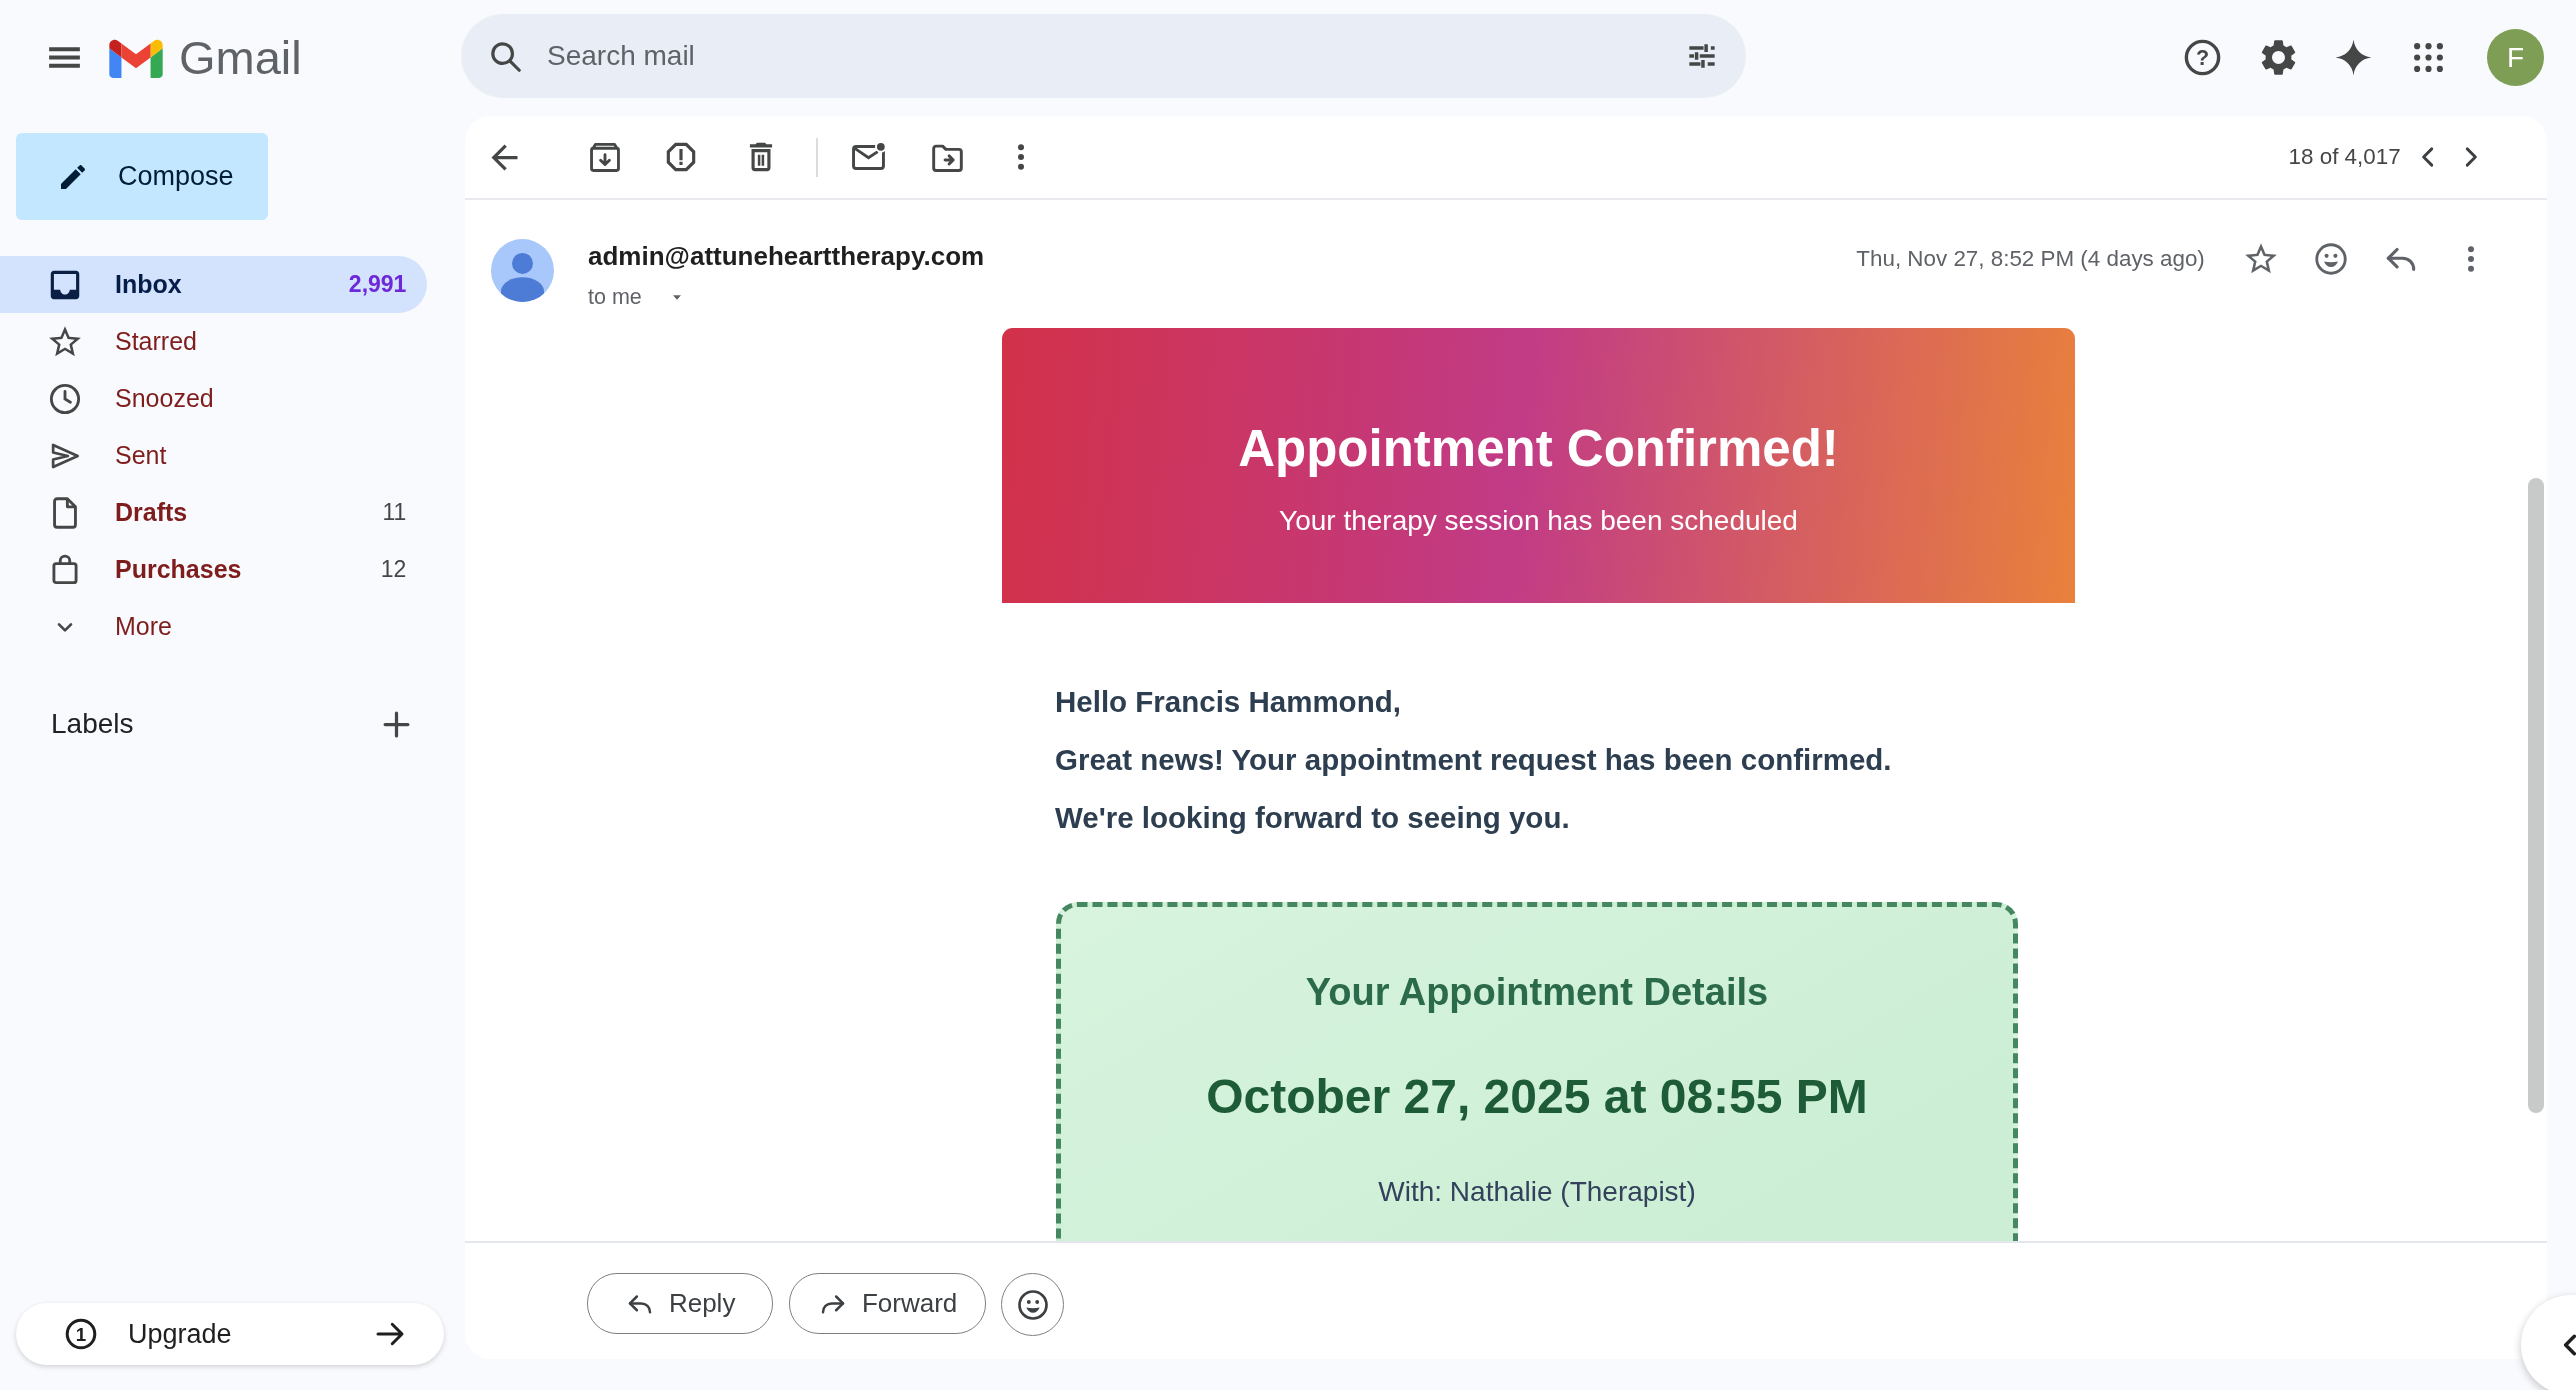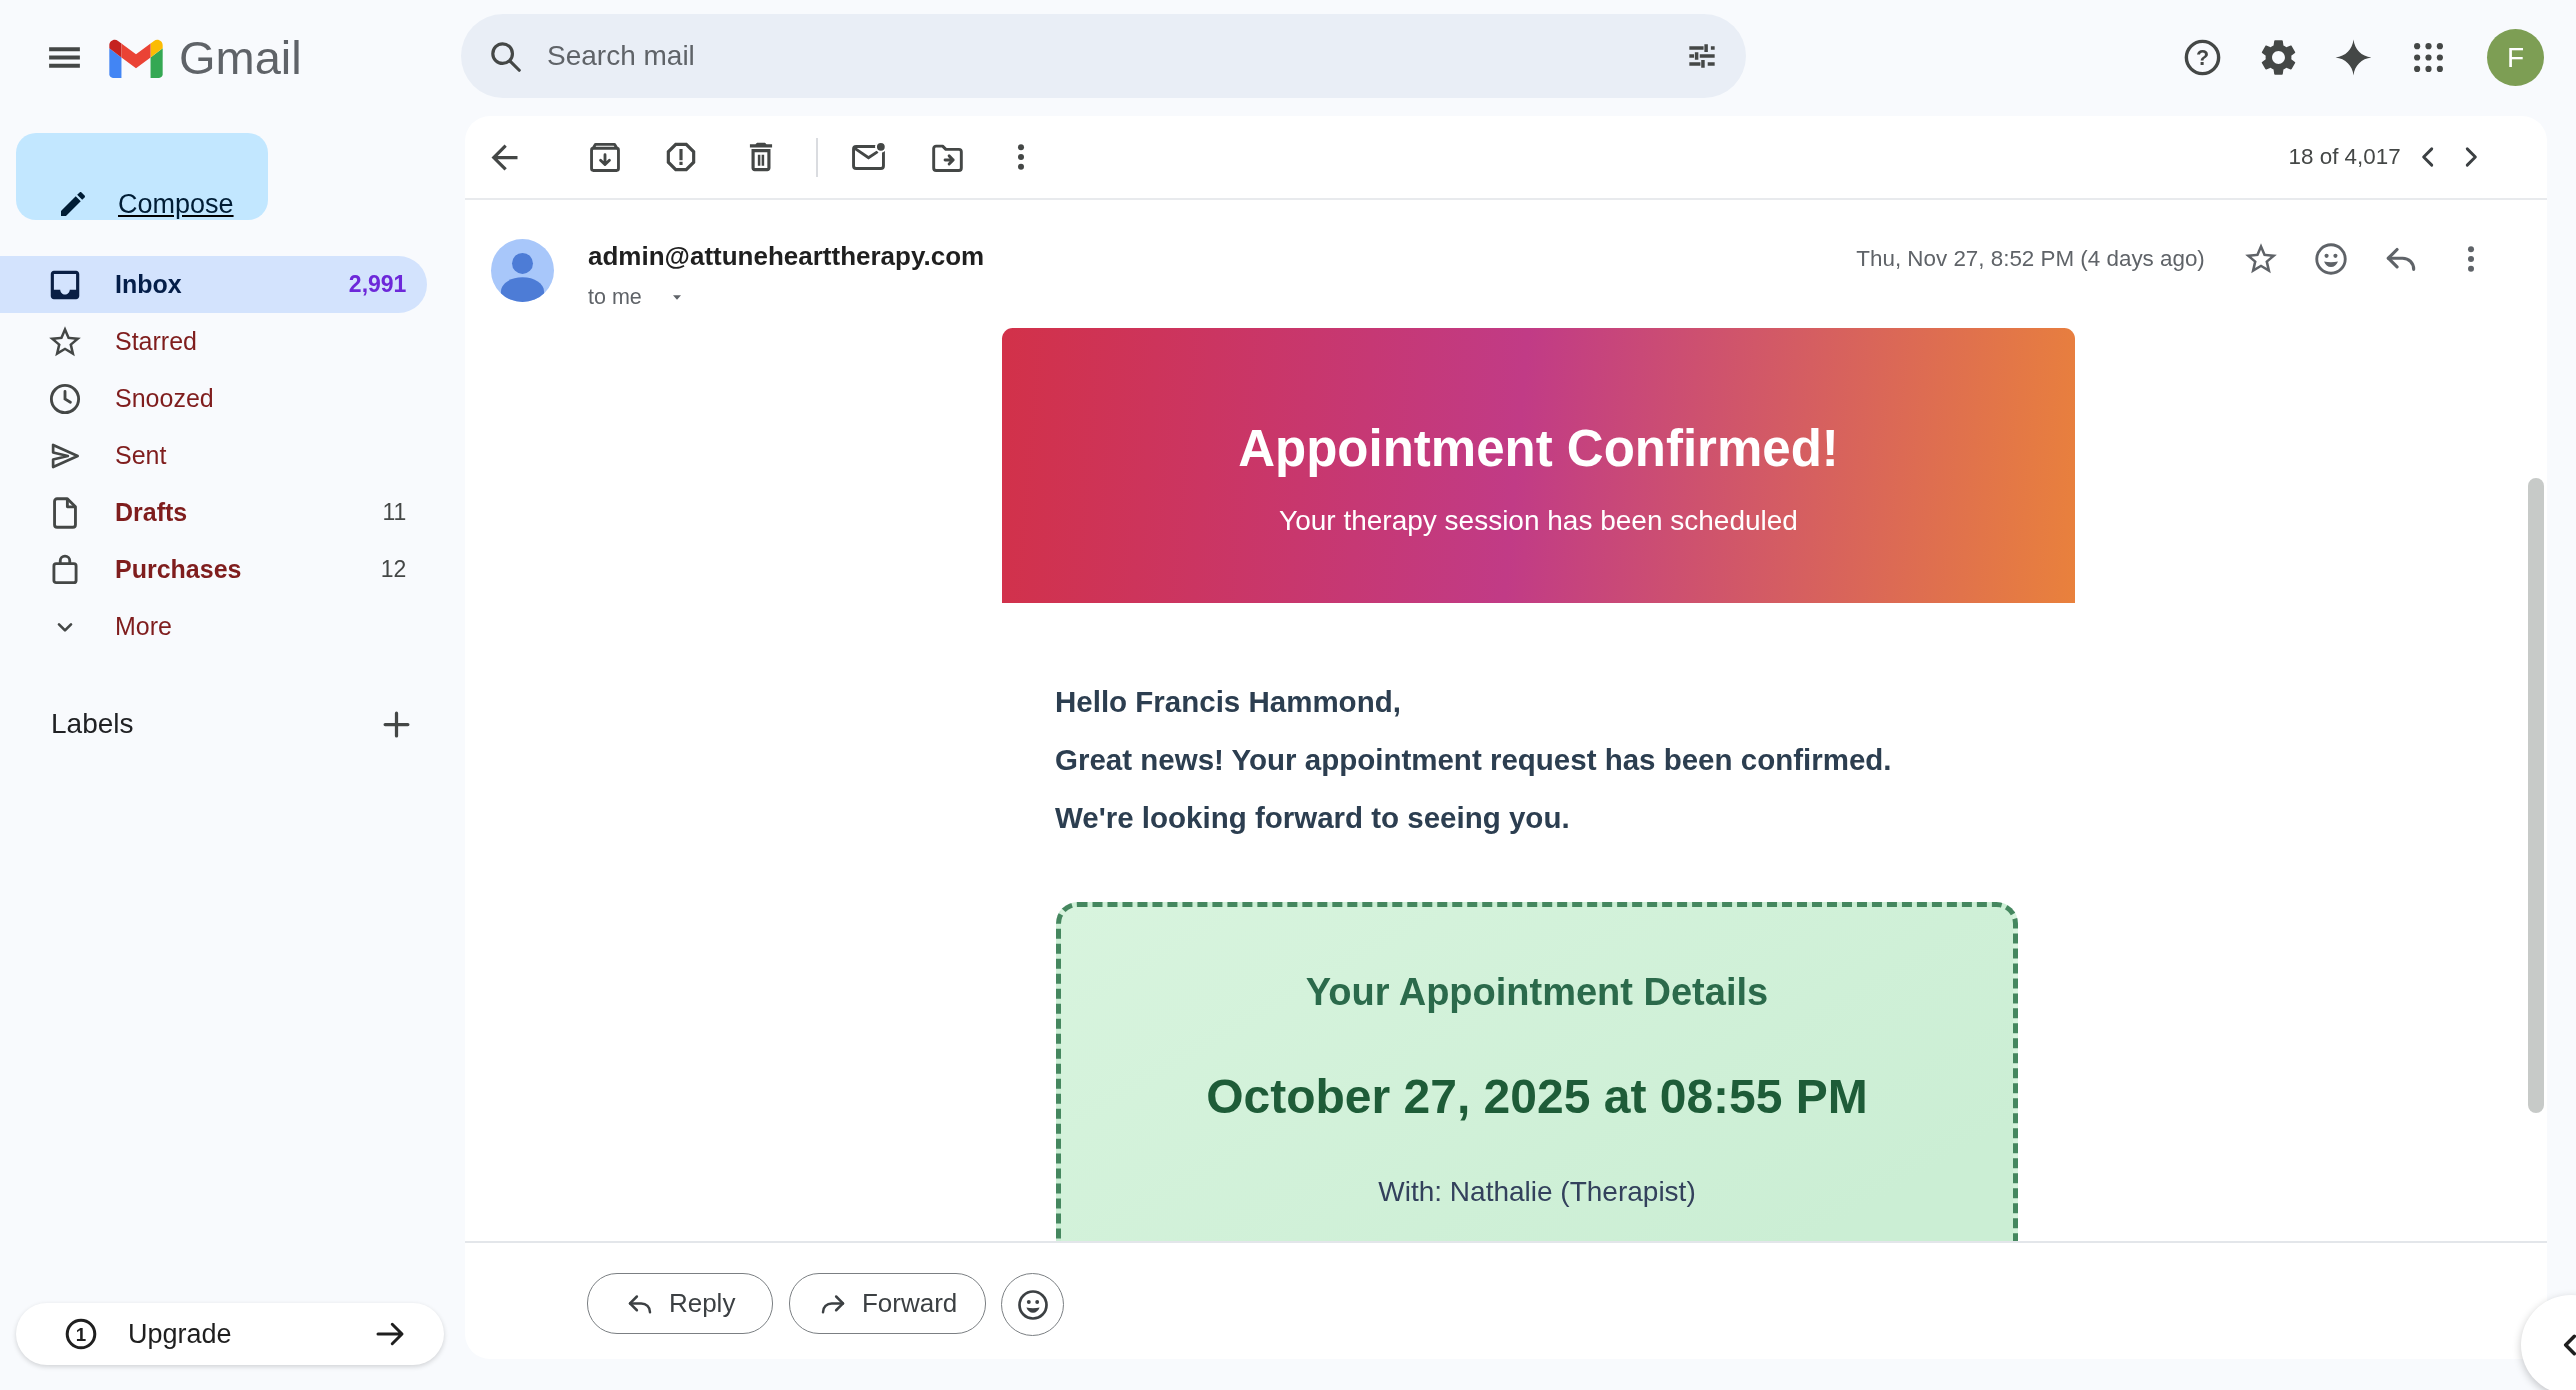--- a/index.html
+++ b/index.html
@@ -24,22 +24,22 @@
     font-family:"Liberation Sans",sans-serif; color:#202124; margin-left:23px; }
   .searchbar input::placeholder { color:var(--text_secondary,#5f6368); opacity:1; }
   .tb-right-btn { position:absolute; top:32px; width:50px; height:50px; }
   .avatar { position:absolute; left:2487px; top:29px; width:57px; height:57px; border-radius:50%;
     background:var(--avatar_green,#7d9e54); color:#fff; font-size:28px; display:flex;
     align-items:center; justify-content:center; }
 
   
   .sidebar { position:absolute; left:0; top:114px; width:465px; bottom:0; }
   .compose { position:absolute; left:16px; top:19px; width:252px; height:87px;
-    background:var(--compose_bg,#c2e7ff); border-radius:20px; display:flex; align-items:flex-end;
-    border:none; cursor:pointer;text-decoration:underline; }
+    background:var(--compose_bg,#c2e7ff); border-radius:6px; display:flex; align-items:center;
+    border:none; cursor:pointer; }
   .compose .pen { margin-left:41px; }
   .compose .lbl { margin-left:29px; font-size:27px; font-weight:500; color:#001d35; }
   .nav { position:absolute; left:0; top:142px; width:465px; }
   .nav-row { position:relative; width:427px; height:57px; display:flex; align-items:center;
     border-radius:0 29px 29px 0; cursor:pointer; }
   .nav-row.selected { background:var(--selected_bg,#d3e3fd); }
   .nav-row .ic { position:absolute; left:45px; width:39px; height:39px; display:flex; align-items:center; justify-content:center; }
   .nav-row .lbl { margin-left:115px; font-size:25px; color:#7f1d1d; }
   .nav-row.bold .lbl { font-weight:700; }
   .nav-row .cnt { position:absolute; right:20.6px; font-size:23px; color:#444746; }

